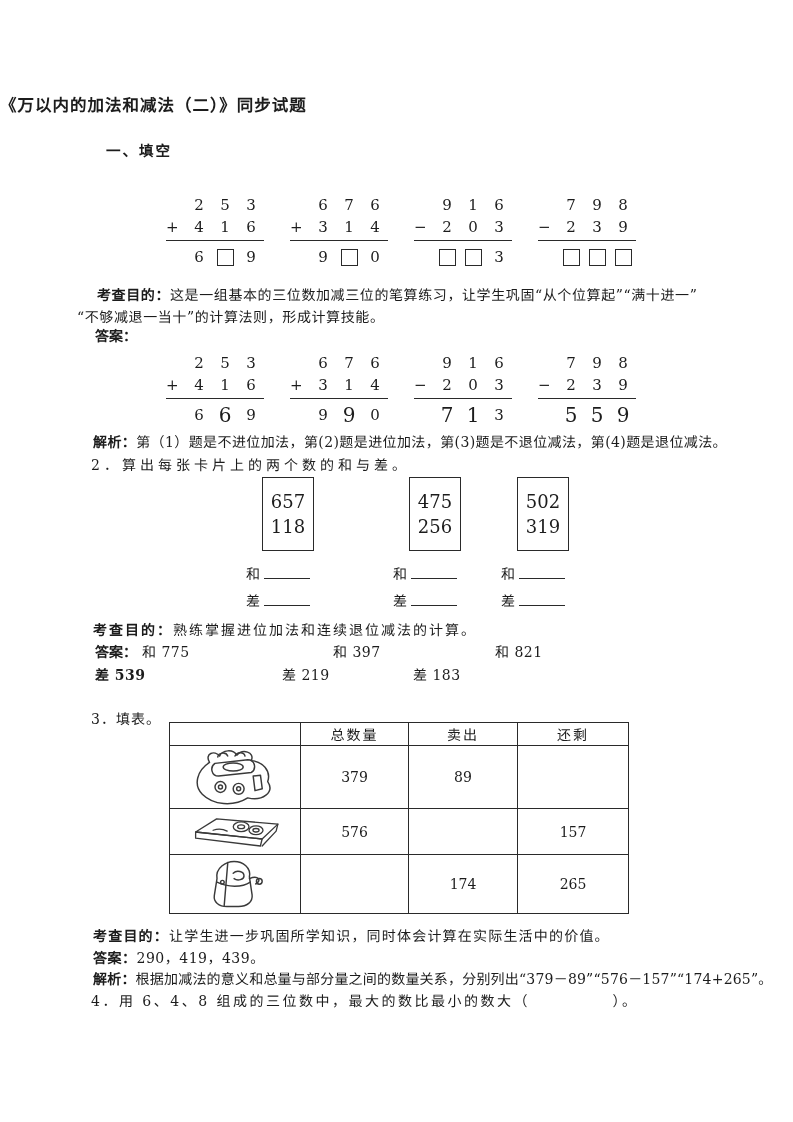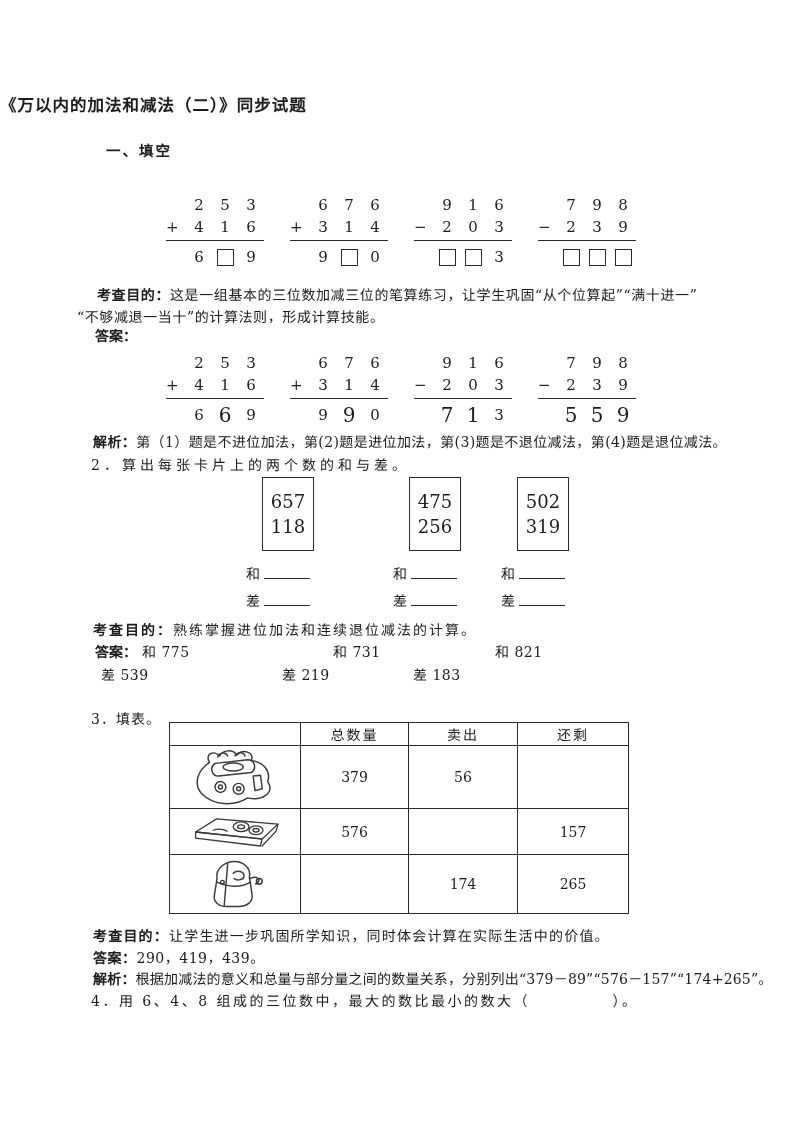--- a/index.html
+++ b/index.html
@@ -49,21 +49,21 @@
   .diffrow{top:113px;}
   .blank{display:inline-block;width:46px;height:13px;border-bottom:1.6px solid #2a2a2a;margin-left:3px;}
 
   #purpose2{top:619px;left:93px;letter-spacing:2px;}
   #ansrow2,#diffrow2{left:95px;width:620px;height:20px;}
   #ansrow2{top:641px;}
   #diffrow2{top:664px;}
   #ansrow2 .albl{position:absolute;left:0;}
   #ansrow2 .a,#diffrow2 .a{position:absolute;letter-spacing:0.5px;}
   #ansrow2 .a0{left:47px;} #ansrow2 .a1{left:238px;} #ansrow2 .a2{left:400px;text-align:center;}
-  #diffrow2 .a0{left:6px;}  #diffrow2 .a1{left:187px;} #diffrow2 .a2{left:318px;}
+  #diffrow2 .a0{left:0;font-weight:bold;}  #diffrow2 .a1{left:187px;} #diffrow2 .a2{left:318px;}
   #analysis2{top:686px;left:93px;white-space:nowrap;letter-spacing:1.8px;}
   #q3p{top:708px;left:91px;letter-spacing:1px;}
 
   
   #filltable{top:722px;left:169px;border-collapse:collapse;table-layout:fixed;}
   #filltable td,#filltable th{border:1.5px solid #2a2a2a;text-align:center;vertical-align:middle;
     font-weight:normal;font-size:14px;padding:0;}
   #filltable th{height:22px;letter-spacing:2px;}
   #filltable tbody tr:nth-child(1) td{height:62px;}
   #filltable tbody tr:nth-child(2) td{height:45px;}
@@ -290,21 +290,21 @@
       <div class="blank-row sumrow"><span>和</span><span class="blank"></span></div>
       <div class="blank-row diffrow"><span>差</span><span class="blank"></span></div>
     </div>
   </div>
 
   <div class="abs" id="purpose2"><b>考查目的：</b><span>熟练掌握进位加法和连续退位减法的计算。</span></div>
 
   <div class="abs" id="ansrow2">
     <b class="albl">答案：</b>
     <span class="a a0">和 775</span>
-    <span class="a a1">和 731</span>
+    <span class="a a1">和 397</span>
     <span class="a a2">和 821</span>
   </div>
   <div class="abs" id="diffrow2">
     <span class="a a0">差 539</span>
     <span class="a a1">差 219</span>
     <span class="a a2">差 183</span>
   </div>
 
 
   <div class="abs" id="q3p">3．填表。</div>
@@ -336,21 +336,21 @@
               <ellipse cx="50" cy="22" rx="11" ry="4.5"></ellipse>
               <circle cx="36" cy="44" r="6"></circle>
                 <circle cx="36" cy="44" r="2.2"></circle>
               <circle cx="56" cy="46" r="6"></circle>
                 <circle cx="56" cy="46" r="2.2"></circle>
               <path d="M72 32 L80 31 L82 46 L74 48 Z"></path>
             </g>
           </svg>
         </td>
         <td>379</td>
-        <td>56</td>
+        <td>89</td>
         <td></td>
       </tr>
       <tr>
         <td class="itemcell">
           <svg width="106" height="42" viewBox="0 0 110 48">
             <g fill="none" stroke="#3a3a3a" stroke-width="1.5" stroke-linejoin="round" stroke-linecap="round">
               <path d="M10 24 L34 9 L104 15 L86 32 Z"></path>
               <path d="M10 24 L10 31 L84 40 L86 32 Z"></path>
               <path d="M104 15 L102 23 L86 40"></path>
               <ellipse cx="62" cy="18" rx="9" ry="5.5"></ellipse>

